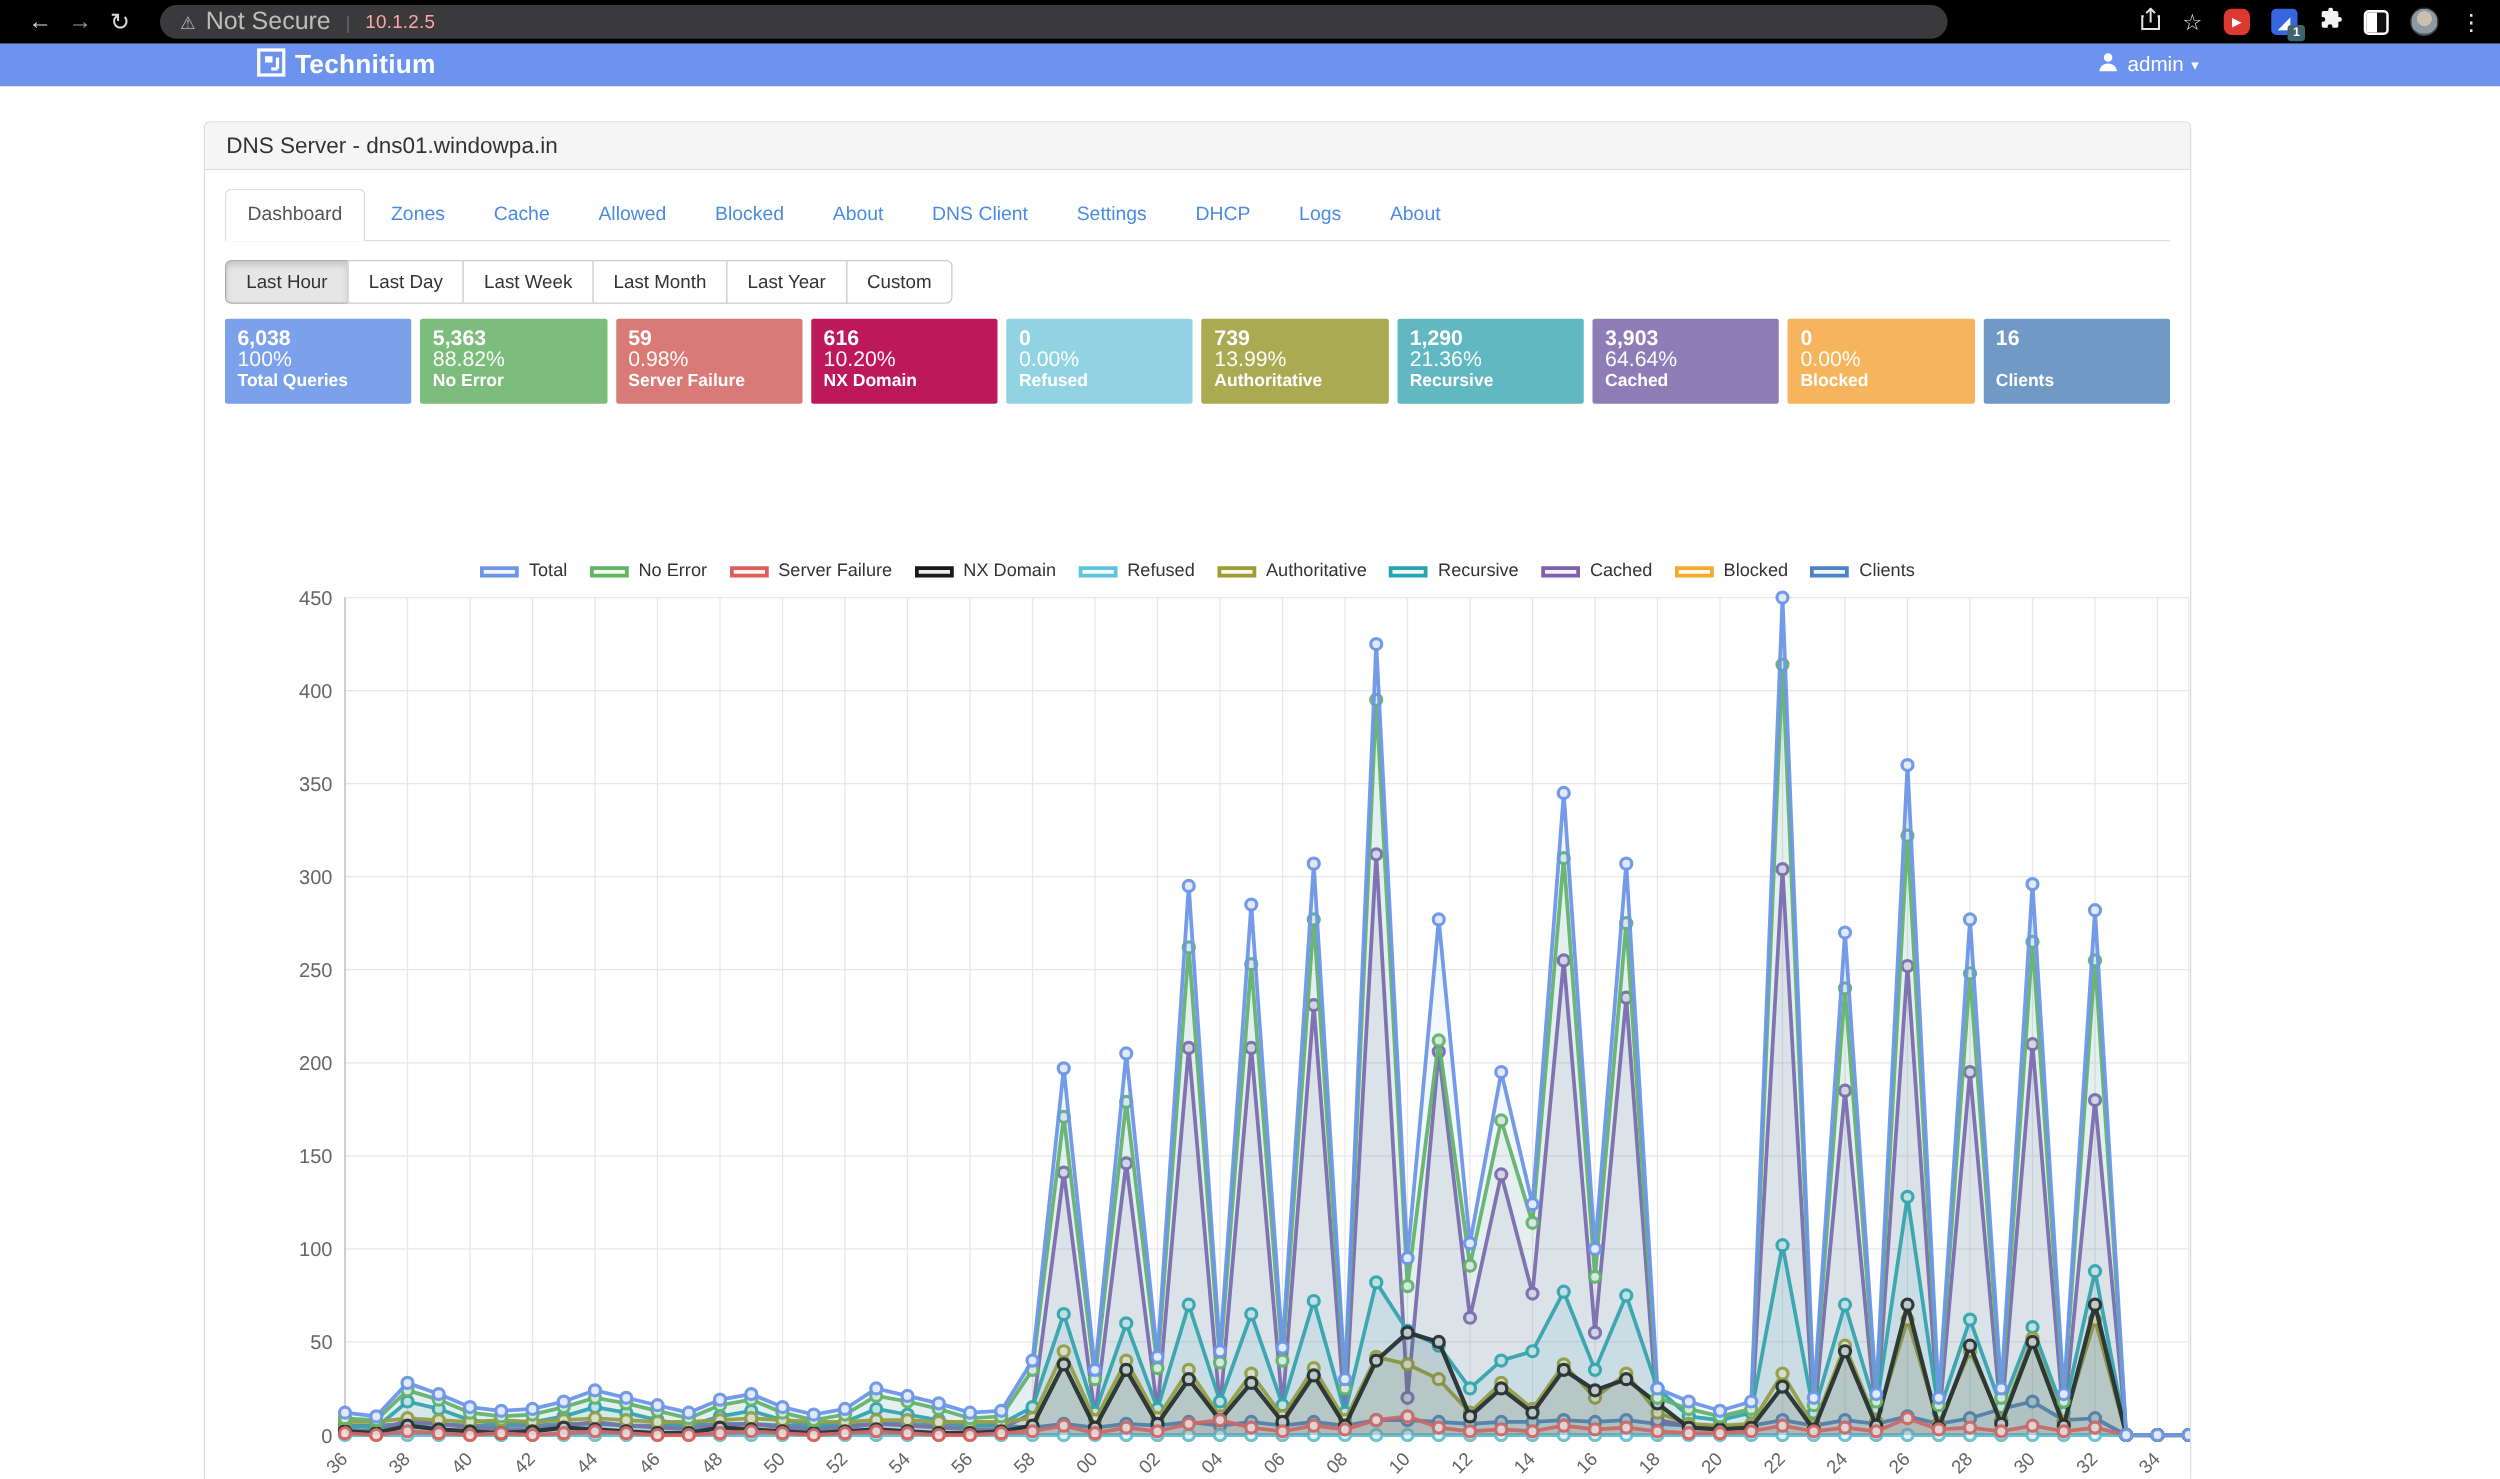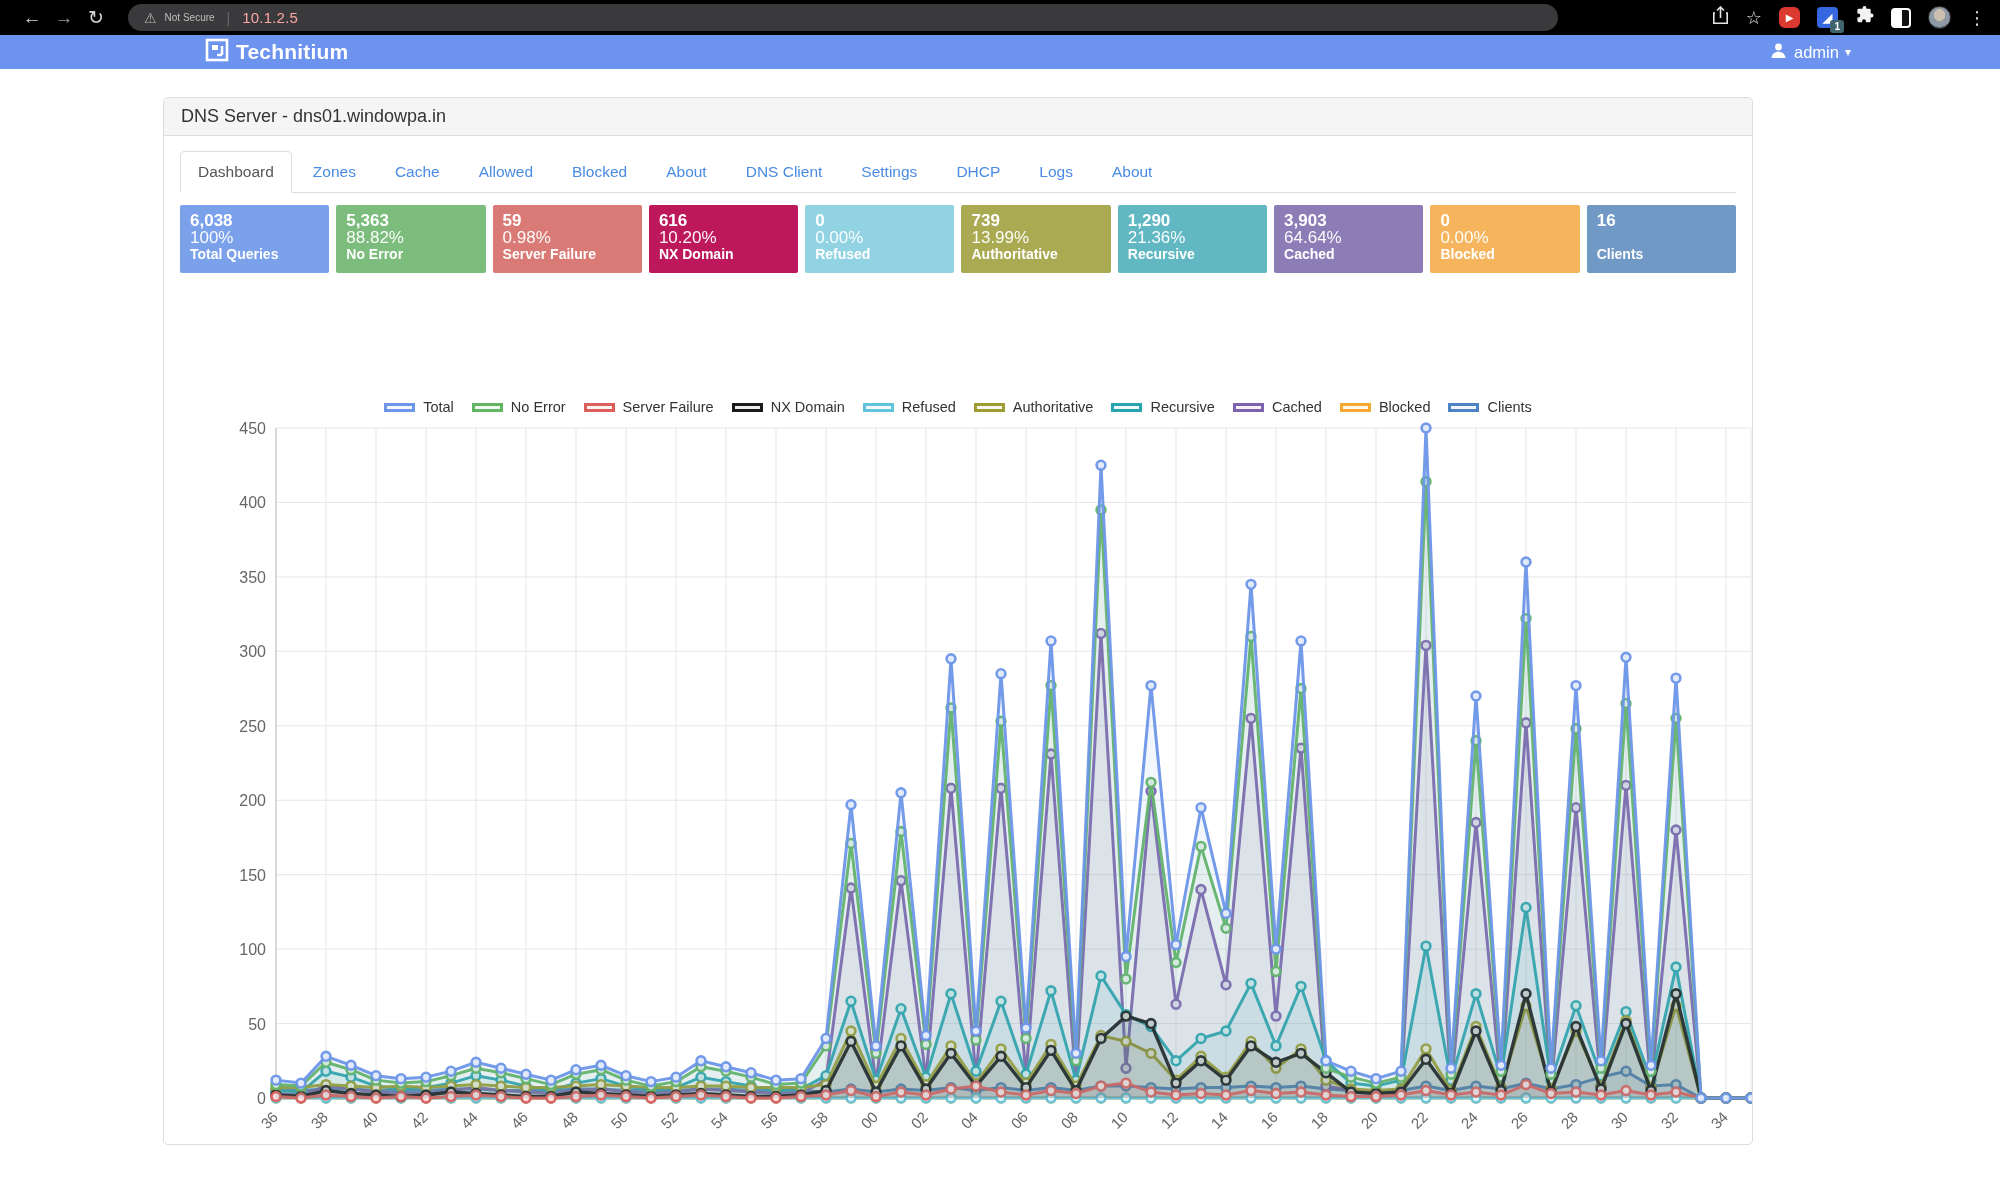--- a/index.html
+++ b/index.html
@@ -9,35 +9,35 @@
     background:#fff; font-family:"Liberation Sans", sans-serif;
     position:relative;
   }
   
   .browser-bar { height:35px; background:#000; display:flex; align-items:center; padding:0 14px 0 16px; }
   .nav-ic { color:#d8d8d8; font-size:19px; width:32px; text-align:center; flex:0 0 auto; cursor:pointer; }
   .nav-ic.fwd { color:#9a9a9a; }
   .url-pill { margin-left:16px; height:27px; width:1430px; background:#3a3a3c; border-radius:14px;
               display:flex; align-items:center; padding:0 16px; flex:0 0 auto; cursor:text; }
   .warn-ic { color:#b9b9b9; font-size:14px; margin-right:8px; }
-  .not-secure { color:#bdbdbd; font-size:10px; }
+  .not-secure { color:#bdbdbd; font-size:20px; }
   .pill-div { color:#6a6a6a; margin:0 12px; font-size:14px; }
   .url-text { color:#fca5a5; font-size:15px; letter-spacing:.2px; }
   .chrome-right { margin-left:auto; display:flex; align-items:center; gap:17px; }
   .cr-ic { color:#e4e4e4; font-size:18px; cursor:pointer; position:relative; }
   .ext-red { width:21px; height:21px; background:#dc3a30; border-radius:6px; display:flex; align-items:center; justify-content:center; color:#fff; font-size:10px; cursor:pointer; }
   .ext-blue { width:21px; height:21px; background:#3666e0; border-radius:4px; position:relative; display:flex; align-items:center; justify-content:center; color:#fff; font-size:12px; font-weight:bold; cursor:pointer; }
   .ext-badge { position:absolute; right:-6px; bottom:-5px; background:#40646e; color:#fff; font-size:10px; padding:1px 4px; border-radius:3px; line-height:11px; }
   .ext-bw { width:20px; height:20px; border-radius:4px; background:linear-gradient(90deg,#ffffff 0 55%,#111 55% 100%); border:2px solid #fff; cursor:pointer; }
   .avatar { width:23px; height:23px; border-radius:50%; background:radial-gradient(circle at 50% 38%, #cdbfae 0 35%, #8d9aa5 36% 70%, #5c6a74 71%); border:1px solid #333; cursor:pointer; }
   
   .app-header { height:34px; background:#6c93ee; display:flex; align-items:center; position:relative; color:#fff; }
   .brand { display:flex; align-items:center; margin-left:205px; cursor:pointer; }
   .brand-text { font-size:21px; font-weight:bold; margin-left:7px; letter-spacing:.2px; }
-  .user-menu { position:absolute; left:1770px; top:0; height:34px; display:flex; align-items:center; cursor:pointer; }
+  .user-menu { position:absolute; left:1678px; top:0; height:34px; display:flex; align-items:center; cursor:pointer; }
   .user-name { font-size:16.5px; margin:0 6px 0 7px; }
   .caret { font-size:12px; }
   
   .panel { position:absolute; left:163px; top:97px; width:1590px; background:#fff;
            border:1px solid #ddd; border-radius:5px; }
   .panel-head { height:38px; background:#f5f5f5; border-bottom:1px solid #ddd; border-radius:5px 5px 0 0;
                 display:flex; align-items:center; padding-left:17px; }
   .panel-title { font-size:18px; color:#333; }
   .panel-body { padding:14px 0 0 16px; }
   
@@ -141,20 +141,28 @@
         <div class="tab">Zones</div>
         <div class="tab">Cache</div>
         <div class="tab">Allowed</div>
         <div class="tab">Blocked</div>
         <div class="tab">About</div>
         <div class="tab">DNS Client</div>
         <div class="tab">Settings</div>
         <div class="tab">DHCP</div>
         <div class="tab">Logs</div>
         <div class="tab">About</div>
+      </div>
+    <div class="range-group">
+        <button class="range-btn active">Last Hour</button>
+        <button class="range-btn">Last Day</button>
+        <button class="range-btn">Last Week</button>
+        <button class="range-btn">Last Month</button>
+        <button class="range-btn">Last Year</button>
+        <button class="range-btn">Custom</button>
       </div>
     <div class="stats">
         <div class="stat-card" style="background: rgb(123, 161, 234);">
           <div class="stat-value">6,038</div>
           <div class="stat-pct">100%</div>
           <div class="stat-label">Total Queries</div>
         </div>
         <div class="stat-card" style="background: rgb(124, 188, 124);">
           <div class="stat-value">5,363</div>
           <div class="stat-pct">88.82%</div>

